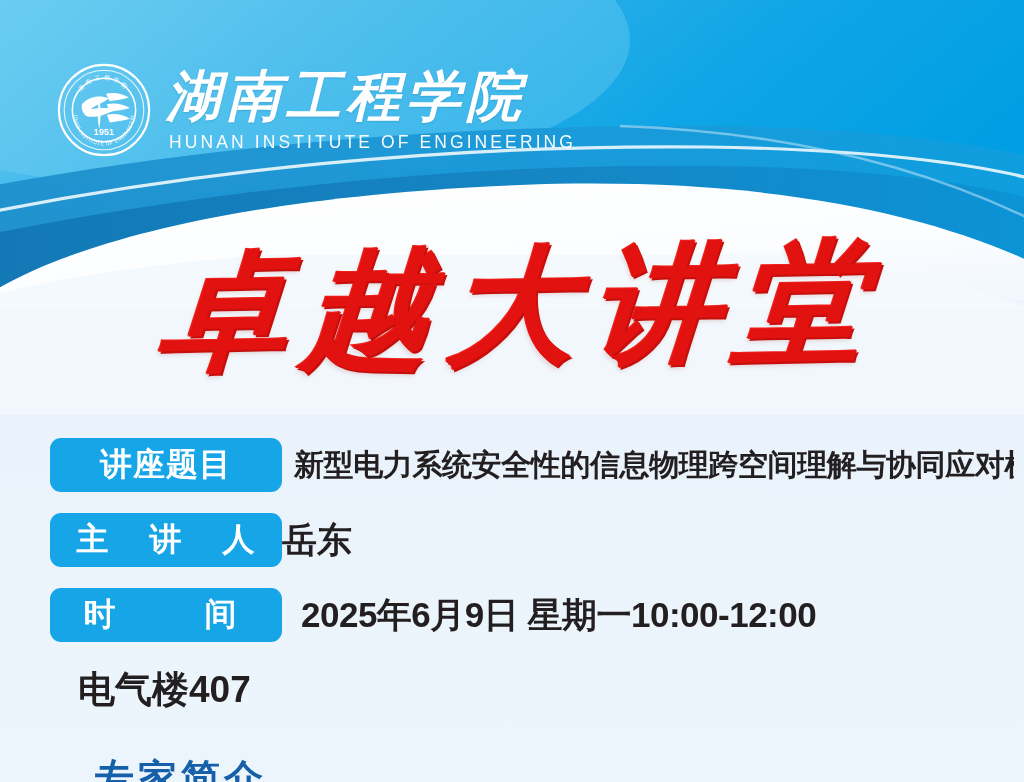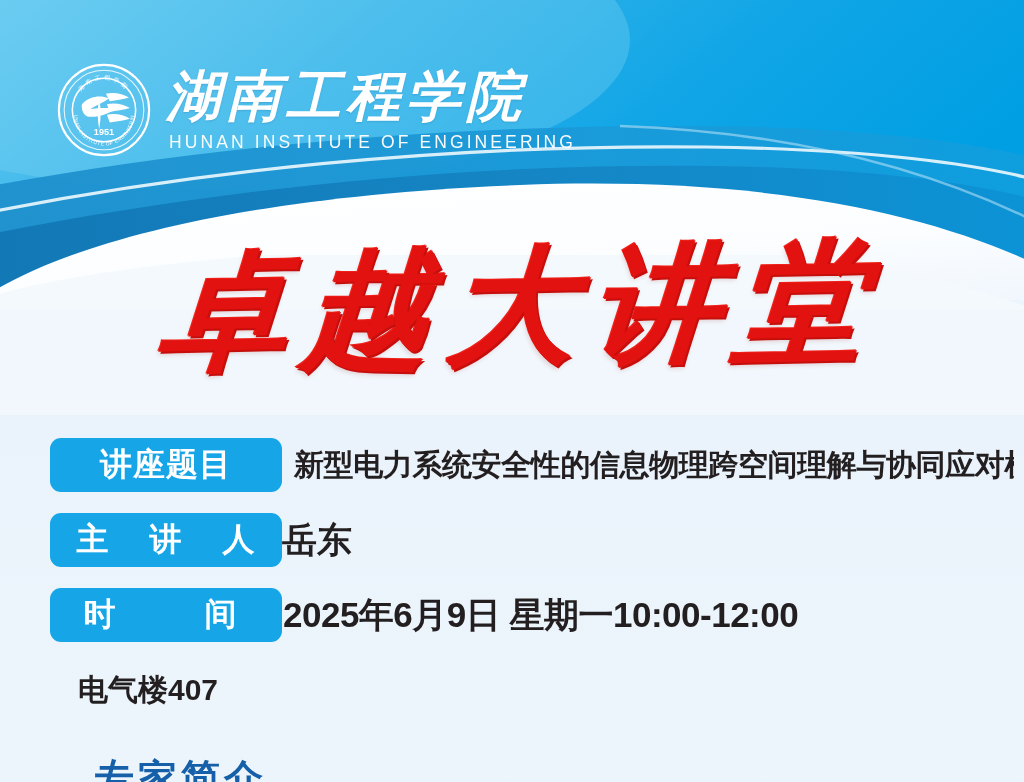--- a/index.html
+++ b/index.html
@@ -150,22 +150,22 @@
   .info-value {
     flex: 1 1 auto;
     color: #231f20;
     font-weight: 700;
     font-family: "Liberation Sans", "DejaVu Sans", sans-serif;
     white-space: nowrap;
     overflow: hidden;
   }
   .info-value.v-title  { font-size: 30px; padding-left: 12px; letter-spacing: -0.4px; }
   .info-value.v-name   { font-size: 35px; }
-  .info-value.v-time   { font-size: 35px; padding-left: 1px; letter-spacing: -0.5px; }
-  .info-value.v-place  { font-size: 30px; padding-left: 28px; }
+  .info-value.v-time   { font-size: 35px; padding-left: 19px; letter-spacing: -0.5px; }
+  .info-value.v-place  { font-size: 37px; padding-left: 28px; }
 
   
   .section-heading {
     position: absolute;
     left: 95px;
     top: 752px;
     font-size: 39px;
     font-weight: 700;
     color: #1560a8;
     letter-spacing: 4px;

